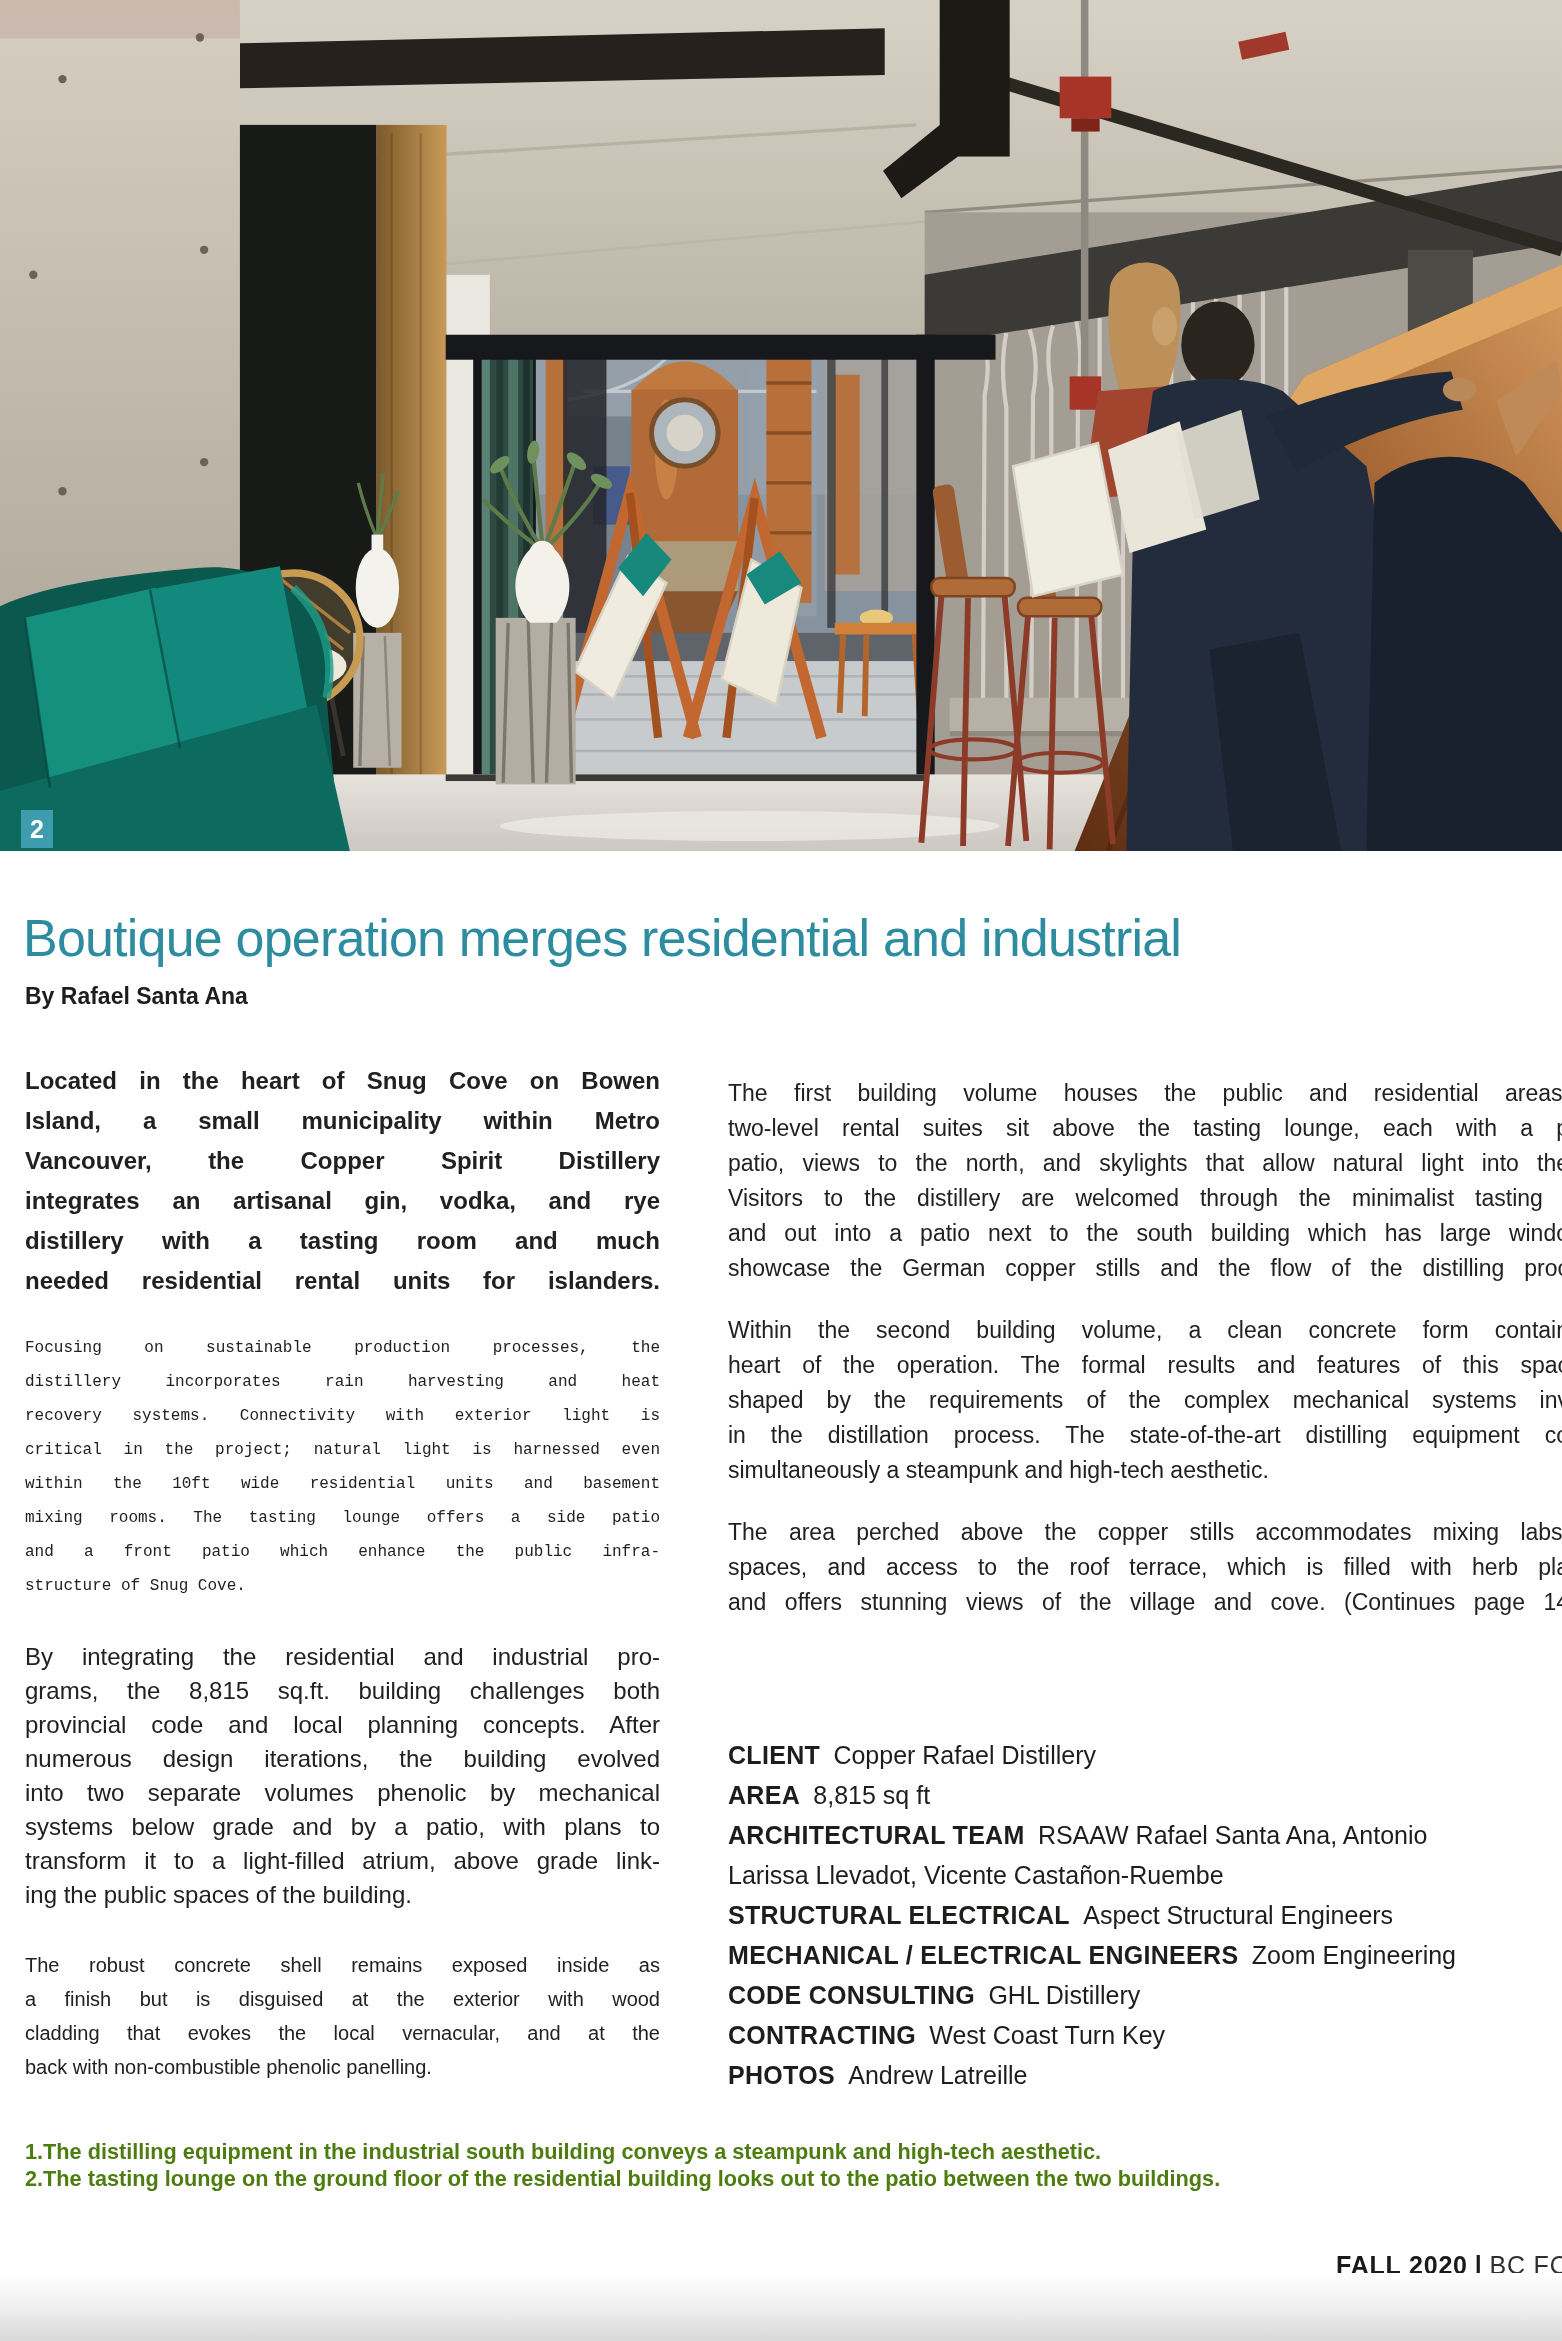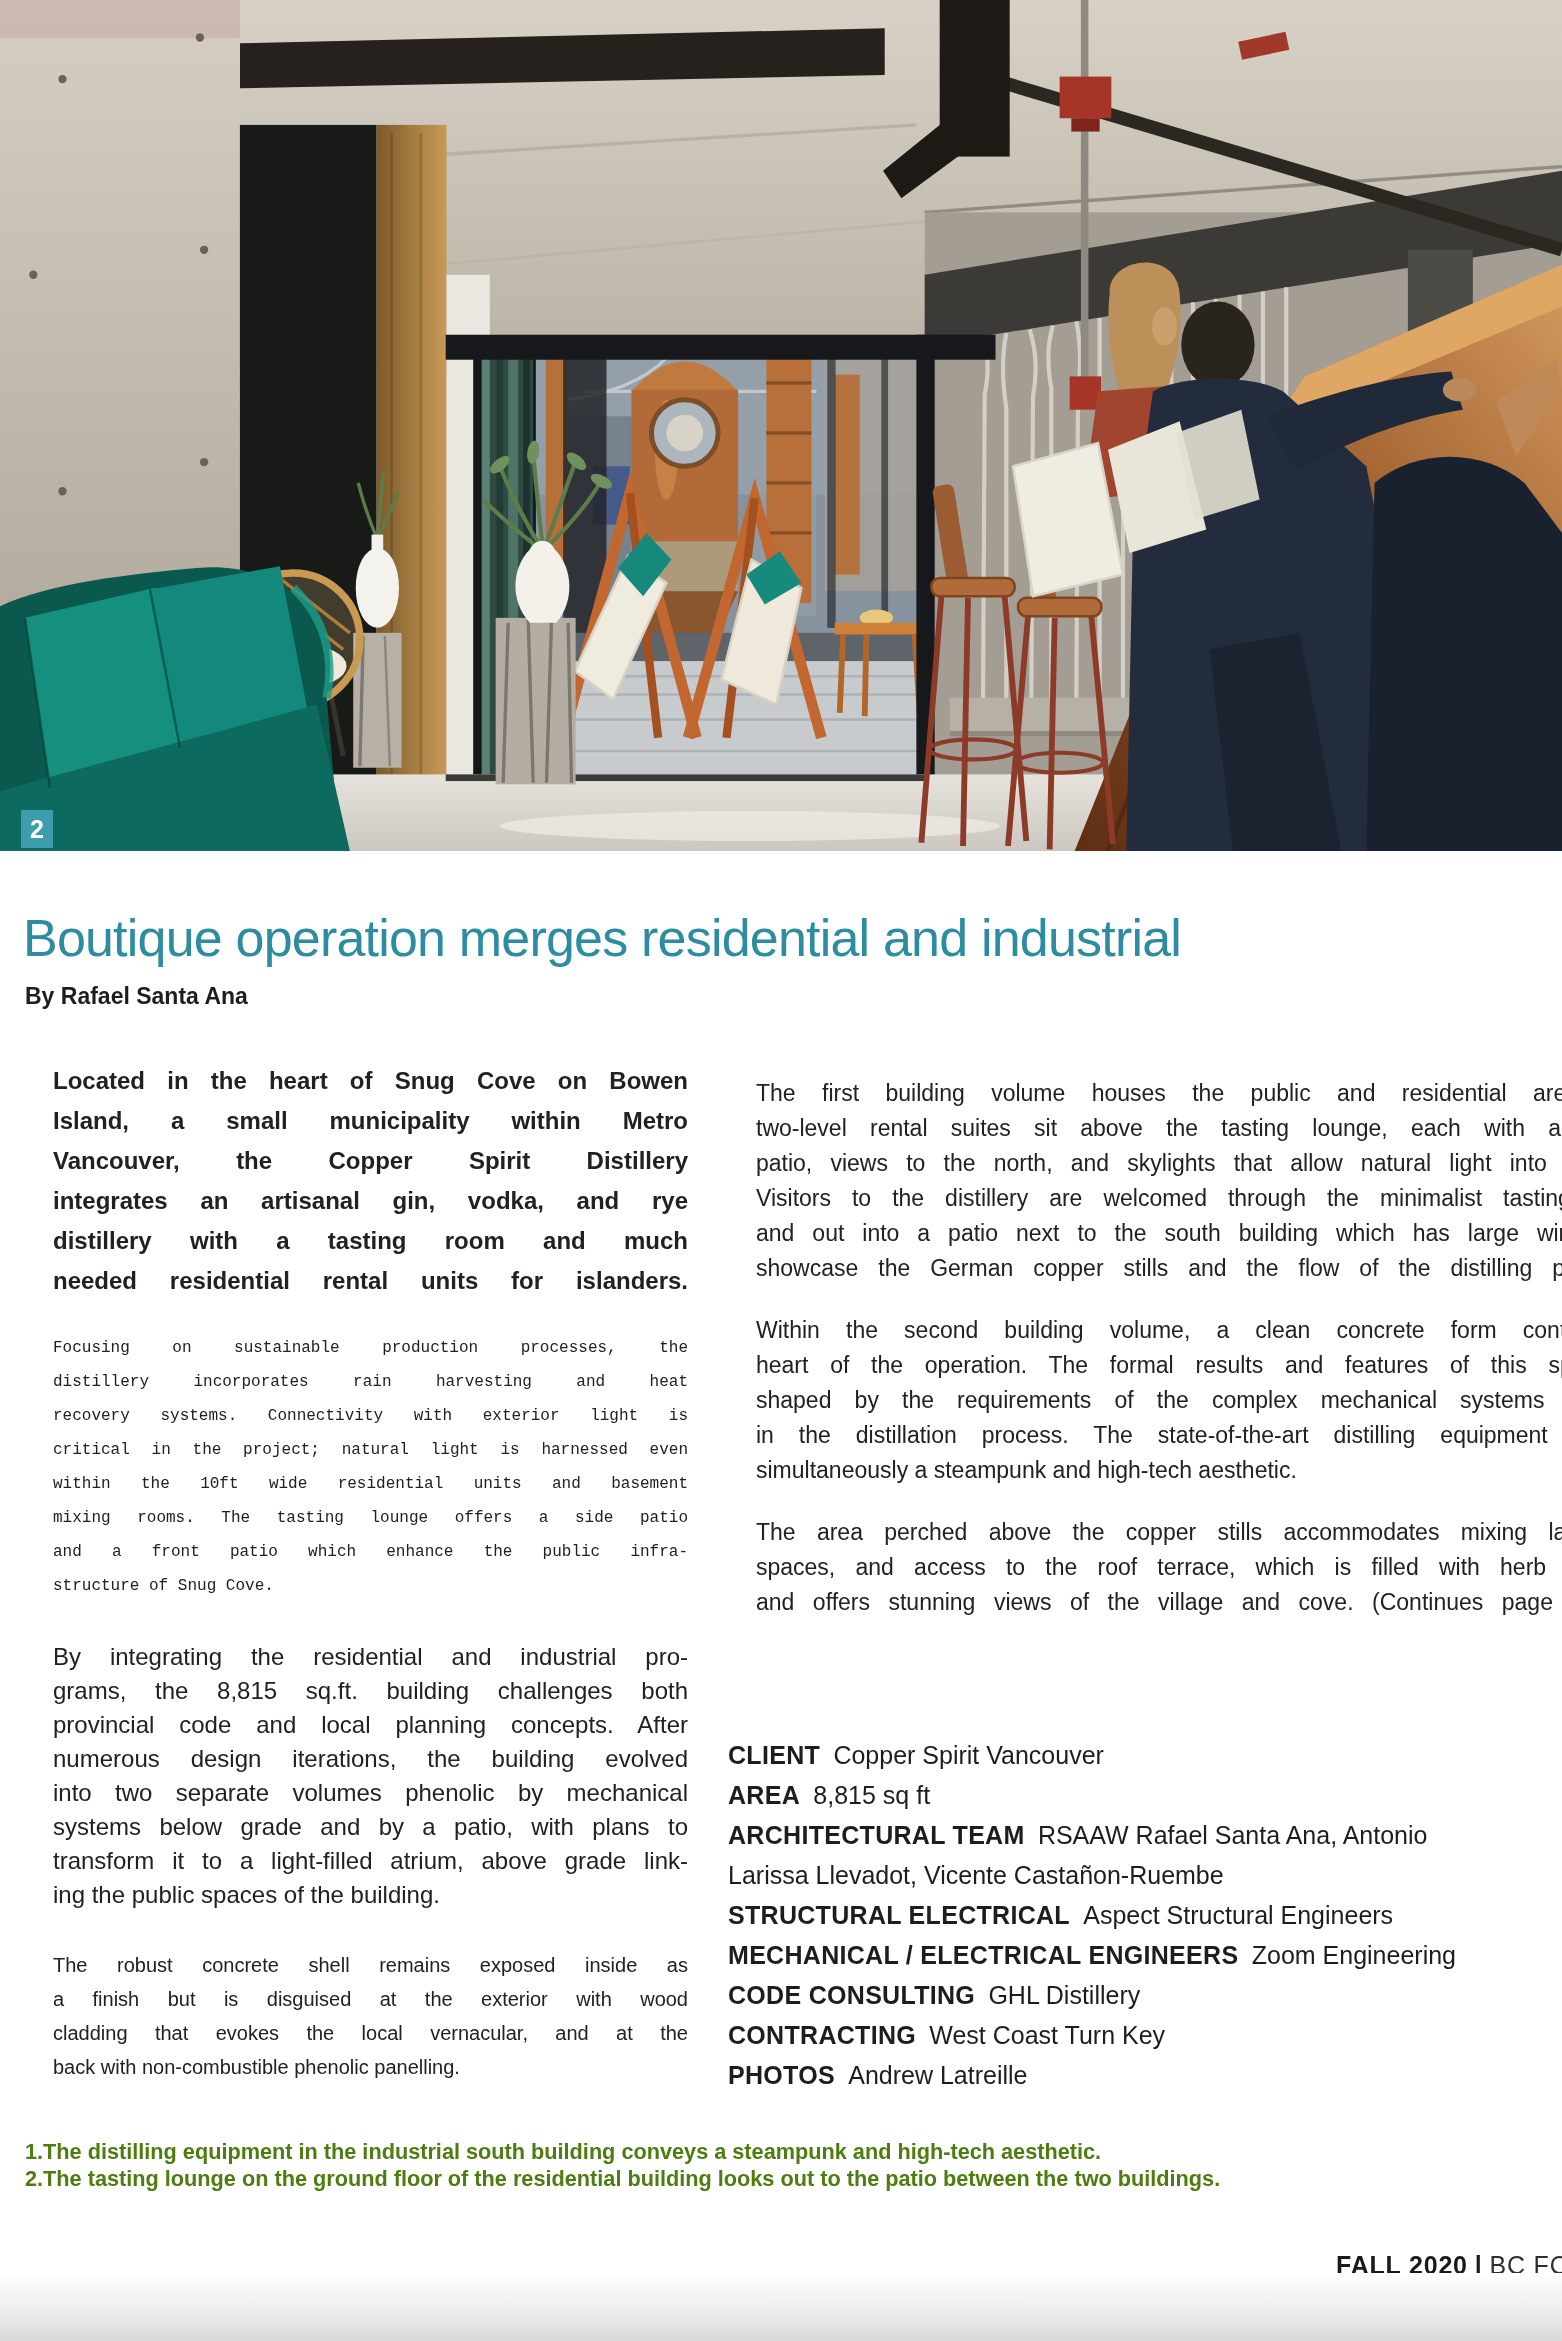--- a/index.html
+++ b/index.html
@@ -17,21 +17,21 @@
     display:flex; align-items:center; justify-content:center;
     color:#fff; font-size:25px; font-weight:bold;
   }
   
   .headline {
     position:absolute; left:23px; top:908px; width:1525px;
     font-size:52px; font-weight:normal; letter-spacing:-0.8px;
     white-space:nowrap;
   }
   .byline { position:absolute; left:25px; top:983px; font-size:23px; font-weight:bold; color:#1d1d1b;text-align:center; }
-  .tblock { position:absolute;margin-left:28px; }
+  .tblock { position:absolute; }
   .tline { width:100%; text-align:left; }
   .tline.just { text-align:justify; text-align-last:justify; }
   .lcol { left:25px; width:635px; }
   .rcol { left:728px; width:841px; }
   .intro { top:1061px; font-size:24px; font-weight:bold; line-height:40px; }
   .lp2 { top:1331px; font-size:16px; line-height:34px;font-family:Liberation Mono, monospace; }
   .lp3 { top:1640px; font-size:24px; line-height:34px; }
   .lp4 { top:1948px; font-size:20px; line-height:34px; }
   .rp1 { top:1076px; font-size:23px; line-height:35px; }
   .rp2 { top:1313px; font-size:23px; line-height:35px; }
@@ -460,21 +460,21 @@
       <div class="tline just">in the distillation process. The state-of-the-art distilling equipment co</div>
       <div class="tline">simultaneously a steampunk and high-tech aesthetic.</div>
     </div>
   <div class="tblock rcol rp3">
       <div class="tline just">The area perched above the copper stills accommodates mixing labs,</div>
       <div class="tline just">spaces, and access to the roof terrace, which is filled with herb pla</div>
       <div class="tline just">and offers stunning views of the village and cove. (Continues page 14</div>
     </div>
 
   <div class="credits">
-      <div class="credit-line"><span class="credit-label">CLIENT</span><span>Copper Spirit Vancouver</span></div>
+      <div class="credit-line"><span class="credit-label">CLIENT</span><span>Copper Rafael Distillery</span></div>
       <div class="credit-line"><span class="credit-label">AREA</span><span>8,815 sq ft</span></div>
       <div class="credit-line"><span class="credit-label">ARCHITECTURAL TEAM</span><span>RSAAW Rafael Santa Ana, Antonio</span></div>
       <div class="credit-line"><span>Larissa Llevadot, Vicente Castañon-Ruembe</span></div>
       <div class="credit-line"><span class="credit-label">STRUCTURAL ELECTRICAL</span><span>Aspect Structural Engineers</span></div>
       <div class="credit-line"><span class="credit-label">MECHANICAL / ELECTRICAL ENGINEERS</span><span>Zoom Engineering</span></div>
       <div class="credit-line"><span class="credit-label">CODE CONSULTING</span><span>GHL Distillery</span></div>
       <div class="credit-line"><span class="credit-label">CONTRACTING</span><span>West Coast Turn Key</span></div>
       <div class="credit-line"><span class="credit-label">PHOTOS</span><span>Andrew Latreille</span></div>
     </div>
 

